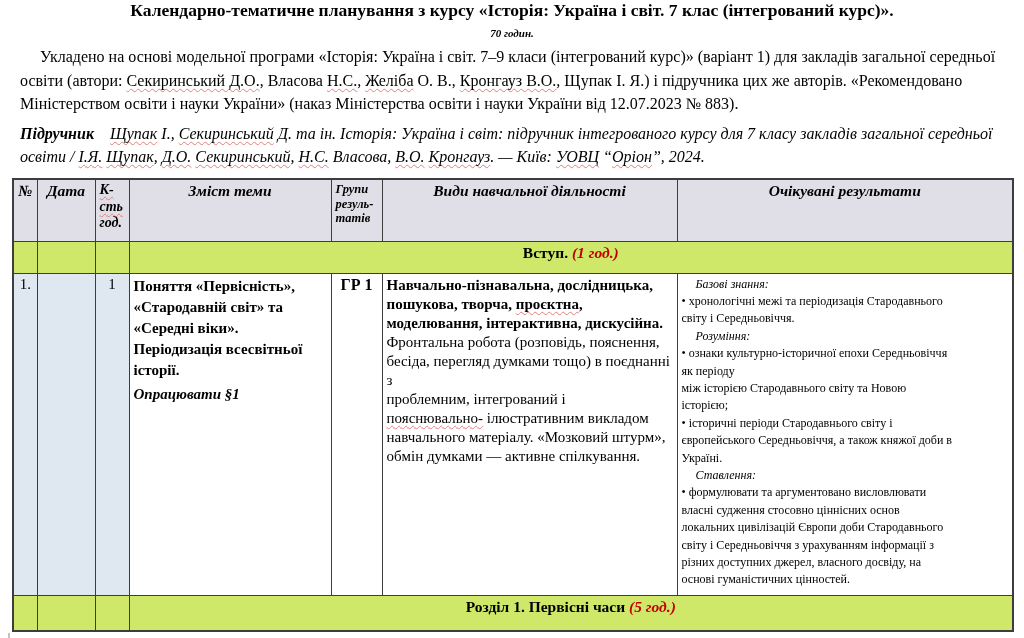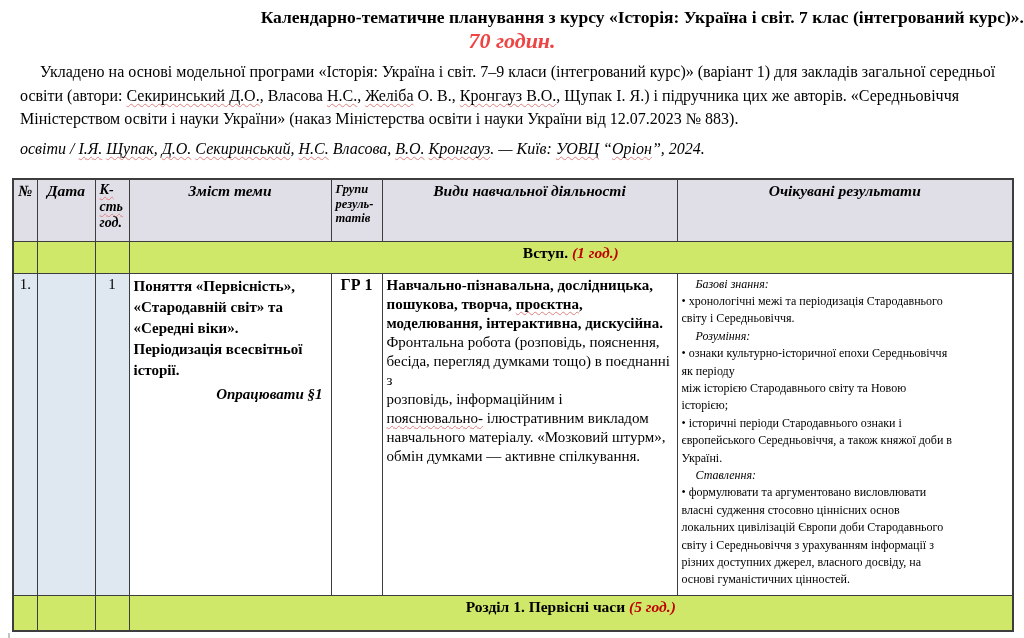--- a/index.html
+++ b/index.html
@@ -1,21 +1,21 @@
 <!DOCTYPE html>
 <html><head>
 <meta charset="utf-8">
 <style>
   html,body { margin:0; padding:0; }
   body {
     width:1024px; height:638px; background:#ffffff; position:relative; overflow:hidden;
     font-family:"Liberation Serif", serif; color:#000;
   }
-  .doc-title { text-align:right; font-weight:bold; font-size:17.5px; padding-top:7px; }
-  .doc-hours { text-align:center; font-weight:bold; font-style:italic; font-size:22px; color:#ef4444; }
+  .doc-title { text-align:center; font-weight:bold; font-size:17.5px; }
+  .doc-hours { text-align:center; font-weight:bold; font-style:italic; font-size:11px; color:#000000; margin-top:6px; }
   .para { margin:6px 14px 0 20px; font-size:16px; line-height:23.5px; }
   .para .line1 { text-indent:20px; }
   .tb-para { font-style:italic; }
   .tb-label { font-weight:bold; font-style:italic; margin-right:16px; }
   .sq {
     text-decoration:underline; text-decoration-style:wavy; text-decoration-color:#e08080;
     text-decoration-thickness:1px; text-underline-offset:2px; text-decoration-skip-ink:none;
   }
   table.plan {
     position:absolute; left:12px; top:178px; width:1000px;
@@ -25,44 +25,45 @@
   table.plan td { border:1px solid #3d3d3d; vertical-align:top; padding:2px 4px; overflow:hidden; }
   tr.hdr td { background:#e0dfe7; font-weight:bold; font-style:italic; }
   .h-main { text-align:center; font-size:15.5px; padding-top:4px; }
   .h-hours { font-size:14px; line-height:16.5px; padding-left:4px; padding-top:3px; }
   .h-groups { font-size:12.5px; line-height:14.5px; padding-left:3px; padding-top:3px; }
   tr.section td { background:#cfe869; }
   .section-cell { text-align:center; font-weight:bold; font-size:15.5px; padding-top:5px; }
   .section-hours { color:#c00000; font-style:italic; }
   td.c-blue { background:#dfe8f1; text-align:center; font-size:15px; padding-top:4px; }
   td.c-topic { font-weight:bold; font-size:15px; line-height:21px; padding:5px 6px 0 9px;margin-top:32px; }
-  .topic-note { text-align:right; font-style:italic; font-weight:bold; margin-top:3px; padding-right:4px; }
+  .topic-note { text-align:left; font-style:italic; font-weight:bold; margin-top:3px; padding-right:4px; }
   td.c-group { font-weight:bold; font-size:16px; text-align:center; padding-top:5px; }
   td.c-act { font-size:15px; line-height:19px; padding:5px 4px 0 7px; }
   td.c-act .b { font-weight:bold; }
   td.c-res { font-size:12px; line-height:17.4px; padding:5px 6px 0 8px; }
   td.c-res .ih { font-style:italic; padding-left:14px; }
   .next-page-fragment {
     position:absolute; left:8px; top:633px; width:1004px; height:5px;
     border-left:2px solid #c4c4c4; border-bottom:1px solid #d4d4d4;
   }
 </style>
 </head>
 <body>
 
 <div class="doc-title">Календарно-тематичне планування з курсу «Історія: Україна і світ. 7 клас (інтегрований курс)».</div>
 <div class="doc-hours">70 годин.</div>
 
 <div class="para">
   <div class="line1">Укладено на основі модельної програми «Історія: Україна і світ. 7–9 класи (інтегрований курс)» (варіант 1) для закладів загальної середньої</div>
-  <div><span>освіти (автори: </span><span class="sq">Секиринський Д.О.</span><span>, Власова </span><span class="sq">Н.С.</span><span>, </span><span class="sq">Желіба</span><span> О. В., </span><span class="sq">Кронгауз В.О.</span><span>, Щупак І. Я.) і підручника цих же авторів. «Середньовіччя</span></div>
+  <div><span>освіти (автори: </span><span class="sq">Секиринський Д.О.</span><span>, Власова </span><span class="sq">Н.С.</span><span>, </span><span class="sq">Желіба</span><span> О. В., </span><span class="sq">Кронгауз В.О.</span><span>, Щупак І. Я.) і підручника цих же авторів. «Рекомендовано</span></div>
   <div>Міністерством освіти і науки України» (наказ Міністерства освіти і науки України від 12.07.2023 № 883).</div>
 </div>
 
 <div class="para tb-para">
+  <div><span class="tb-label">Підручник</span><span class="sq">Щупак</span><span> І., </span><span class="sq">Секиринський</span><span> Д. та ін. Історія: Україна і світ: підручник інтегрованого курсу для 7 класу закладів загальної середньої</span></div>
   <div><span>освіти / </span><span class="sq">І.Я.</span><span> </span><span class="sq">Щупак</span><span>, </span><span class="sq">Д.О.</span><span> </span><span class="sq">Секиринський</span><span>, </span><span class="sq">Н.С.</span><span> Власова, </span><span class="sq">В.О.</span><span> </span><span class="sq">Кронгауз</span><span>.  — Київ: </span><span class="sq">УОВЦ</span><span> “</span><span class="sq">Оріон</span><span>”, 2024.</span></div>
 </div>
 
 <table class="plan">
   <colgroup>
     <col style="width:24px">
       <col style="width:58px">
       <col style="width:34px">
       <col style="width:202px">
     <col style="width:51px">
@@ -107,35 +108,35 @@
       <div>історії.</div>
       <div class="topic-note">Опрацювати §1</div>
     </td>
     <td class="c-group">ГР 1</td>
     <td class="c-act">
       <div class="b">Навчально-пізнавальна, дослідницька,</div>
       <div class="b"><span>пошукова, творча, </span><span class="sq">проєктна</span><span>,</span></div>
       <div class="b">моделювання, інтерактивна, дискусійна.</div>
       <div>Фронтальна робота (розповідь, пояснення,</div>
       <div>бесіда, перегляд думками тощо) в поєднанні з</div>
-      <div>розповідь, інформаційним і</div>
+      <div>проблемним, інтегрований і</div>
       <div><span class="sq">пояснювально-</span><span> ілюстративним викладом</span></div>
       <div>навчального матеріалу. «Мозковий штурм»,</div>
       <div>обмін думками — активне спілкування.</div>
     </td>
     <td class="c-res">
       <div class="ih">Базові знання:</div>
       <div>• хронологічні межі та періодизація Стародавнього</div>
       <div>світу і Середньовіччя.</div>
       <div class="ih">Розуміння:</div>
       <div>• ознаки культурно-історичної епохи Середньовіччя</div>
       <div>як періоду</div>
       <div>між історією Стародавнього світу та Новою</div>
       <div>історією;</div>
-      <div>• історичні періоди Стародавнього ознаки і</div>
+      <div>• історичні періоди Стародавнього світу і</div>
       <div>європейського Середньовіччя, а також княжої доби в</div>
       <div>Україні.</div>
       <div class="ih">Ставлення:</div>
       <div>• формулювати та аргументовано висловлювати</div>
       <div>власні судження стосовно ціннісних основ</div>
       <div>локальних цивілізацій Європи доби Стародавнього</div>
       <div>світу і Середньовіччя з урахуванням інформації з</div>
       <div>різних доступних джерел, власного досвіду, на</div>
       <div>основі гуманістичних цінностей.</div>
     </td>

